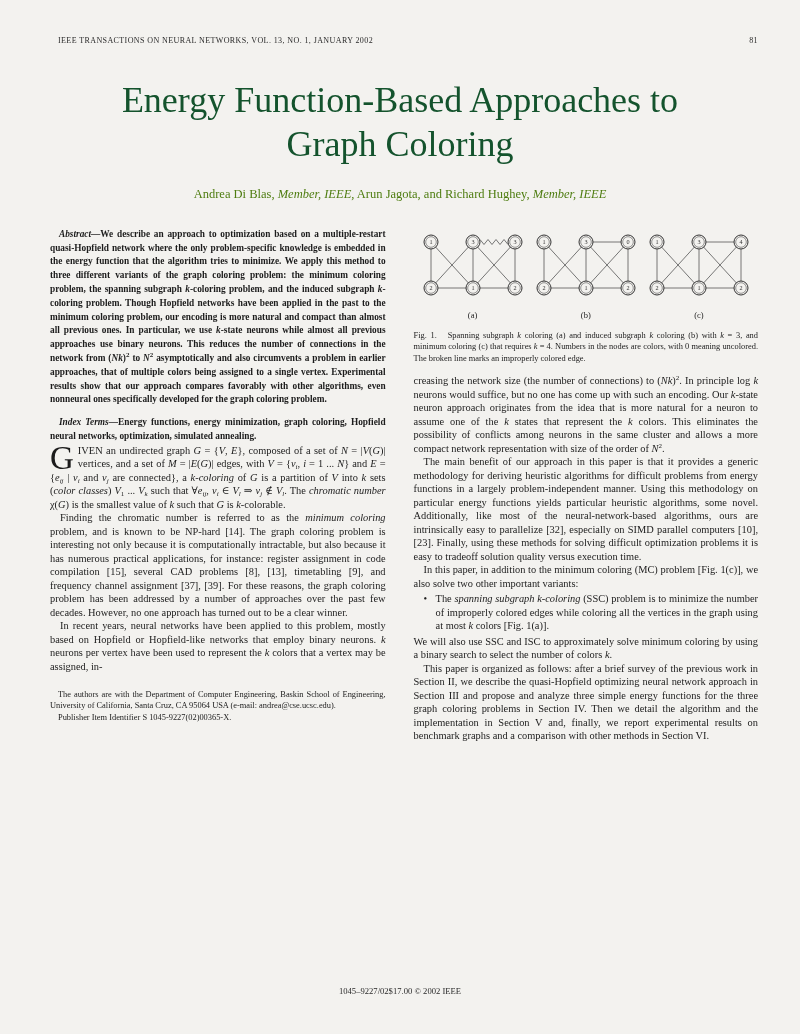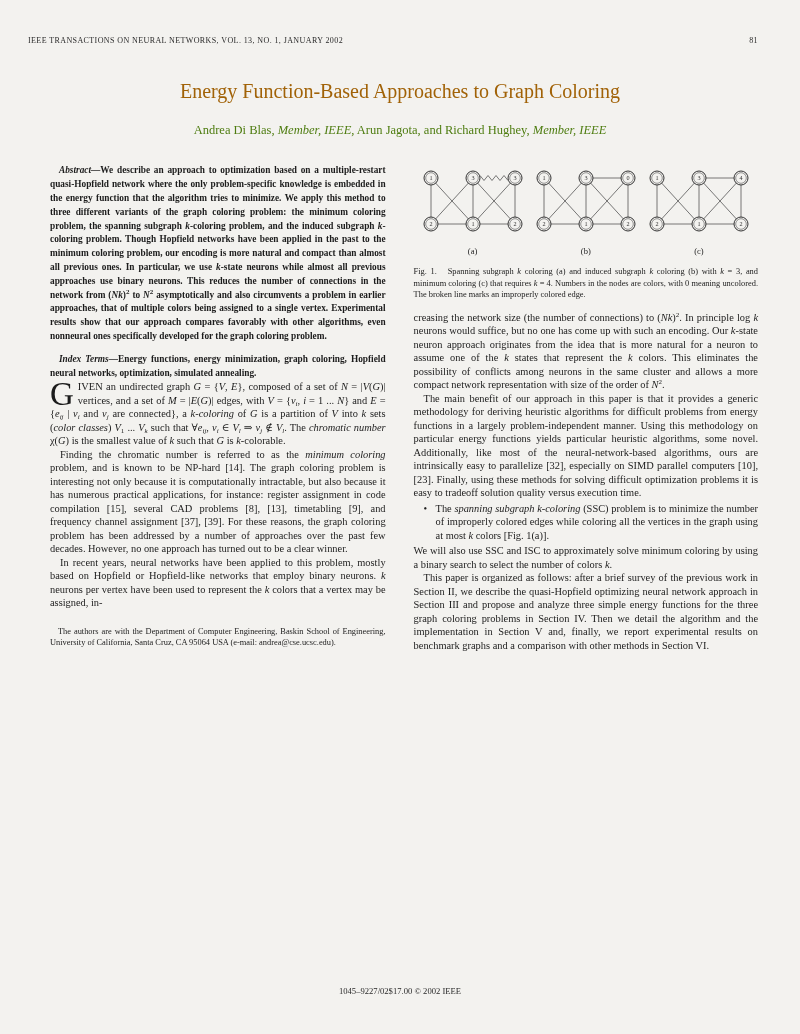--- a/index.html
+++ b/index.html
@@ -4,26 +4,26 @@
 <style>
   * { margin:0; padding:0; box-sizing:border-box; }
   html,body { background:#e9e9e6; }
   .page {
     position:relative; width:800px; height:1034px; margin:0 auto;
     background:#f3f2ef; color:#1c1c1c; overflow:hidden;
     font-family:"Liberation Serif","DejaVu Serif",serif;
   }
   .running-head {
     display:flex; justify-content:space-between; align-items:baseline;
-    margin:36px 42px 0 28px; font-size:8px; letter-spacing:0.4px; color:#2a2a2a;
+    margin:36px 42px 0 58px; font-size:8px; letter-spacing:0.4px; color:#2a2a2a;
   }
   .journal-name { text-transform:uppercase; }
   .page-title {
     text-align:center; max-width:600px; margin:34px auto 0 auto;
-    font-size:20px; line-height:1.22; font-weight:normal; color:#a16207;
+    font-size:36px; line-height:1.22; font-weight:normal; color:#14532d;
   }
   .authors { text-align:center; font-size:12.5px; margin-top:20px; color:#4d7c0f; }
   .columns { display:flex; gap:28px; margin:26px 42px 0 50px; }
   .col { text-align:justify; }
   .col-left { width:341px; }
   .col-right { width:350px; }
   .abstract {
     font-size:9.3px; font-weight:bold; line-height:13.8px; text-align:justify;
   }
   .abstract .lead-label, .index-terms .lead-label { font-style:italic; }
@@ -83,20 +83,21 @@
 
 
       <div class="body-text">
         <p class="no-indent"><span class="dropcap">G</span><span>IVEN an undirected graph <i>G</i> = {<i>V</i>, <i>E</i>}, composed of a set of <i>N</i> = |<i>V</i>(<i>G</i>)| vertices, and a set of <i>M</i> = |<i>E</i>(<i>G</i>)| edges, with <i>V</i> = {<i>v<sub>i</sub></i>, <i>i</i> = 1 ... <i>N</i>} and <i>E</i> = {<i>e<sub>ij</sub></i> | <i>v<sub>i</sub></i> and <i>v<sub>j</sub></i> are connected}, a <i>k-coloring</i> of <i>G</i> is a partition of <i>V</i> into <i>k</i> sets (<i>color classes</i>) <i>V</i><sub>1</sub> ... <i>V<sub>k</sub></i> such that ∀<i>e<sub>ij</sub></i>, <i>v<sub>i</sub></i> ∈ <i>V<sub>l</sub></i> ⇒ <i>v<sub>j</sub></i> ∉ <i>V<sub>l</sub></i>. The <i>chromatic number</i> χ(<i>G</i>) is the smallest value of <i>k</i> such that <i>G</i> is <i>k</i>-colorable.</span></p>
         <p>Finding the chromatic number is referred to as the <i>minimum coloring</i> problem, and is known to be NP-hard [14]. The graph coloring problem is interesting not only because it is computationally intractable, but also because it has numerous practical applications, for instance: register assignment in code compilation [15], several CAD problems [8], [13], timetabling [9], and frequency channel assignment [37], [39]. For these reasons, the graph coloring problem has been addressed by a number of approaches over the past few decades. However, no one approach has turned out to be a clear winner.</p>
         <p>In recent years, neural networks have been applied to this problem, mostly based on Hopfield or Hopfield-like networks that employ binary neurons. <i>k</i> neurons per vertex have been used to represent the <i>k</i> colors that a vertex may be assigned, in-</p>
       </div>
 
       <div class="footnote">
         <p>The authors are with the Department of Computer Engineering, Baskin School of Engineering, University of California, Santa Cruz, CA 95064 USA (e-mail: andrea@cse.ucsc.edu).</p>
+        <p>Publisher Item Identifier S 1045-9227(02)00365-X.</p>
       </div>
     </div>
 
     <div class="col col-right">
 
       <div class="figure-block">
         <div class="graphs-row">
           <div class="graph-cell">
             <svg width="106" height="72">
                 <line x1="11" y1="12" x2="11" y2="58" stroke="#555555" stroke-width="0.8"></line>
@@ -196,20 +197,21 @@
               </svg>
             <div class="graph-label">(c)</div>
           </div>
         </div>
         <div class="figure-caption">Fig. 1.&nbsp;&nbsp; Spanning subgraph <i>k</i> coloring (a) and induced subgraph <i>k</i> coloring (b) with <i>k</i> = 3, and minimum coloring (c) that requires <i>k</i> = 4. Numbers in the nodes are colors, with 0 meaning uncolored. The broken line marks an improperly colored edge.</div>
       </div>
 
       <div class="body-text">
         <p class="no-indent">creasing the network size (the number of connections) to (<i>Nk</i>)<sup>2</sup>. In principle log <i>k</i> neurons would suffice, but no one has come up with such an encoding. Our <i>k</i>-state neuron approach originates from the idea that is more natural for a neuron to assume one of the <i>k</i> states that represent the <i>k</i> colors. This eliminates the possibility of conflicts among neurons in the same cluster and allows a more compact network representation with size of the order of <i>N</i><sup>2</sup>.</p>
         <p>The main benefit of our approach in this paper is that it provides a generic methodology for deriving heuristic algorithms for difficult problems from energy functions in a largely problem-independent manner. Using this methodology on particular energy functions yields particular heuristic algorithms, some novel. Additionally, like most of the neural-network-based algorithms, ours are intrinsically easy to parallelize [32], especially on SIMD parallel computers [10], [23]. Finally, using these methods for solving difficult optimization problems it is easy to tradeoff solution quality versus execution time.</p>
+        <p>In this paper, in addition to the minimum coloring (MC) problem [Fig. 1(c)], we also solve two other important variants:</p>
         <ul class="bullet-list">
           <li>The <i>spanning subgraph k-coloring</i> (SSC) problem is to minimize the number of improperly colored edges while coloring all the vertices in the graph using at most <i>k</i> colors [Fig. 1(a)].</li>
         </ul>
         <p class="no-indent">We will also use SSC and ISC to approximately solve minimum coloring by using a binary search to select the number of colors <i>k</i>.</p>
         <p>This paper is organized as follows: after a brief survey of the previous work in Section II, we describe the quasi-Hopfield optimizing neural network approach in Section III and propose and analyze three simple energy functions for the three graph coloring problems in Section IV. Then we detail the algorithm and the implementation in Section V and, finally, we report experimental results on benchmark graphs and a comparison with other methods in Section VI.</p>
       </div>
     </div>
 
   </div>
 

